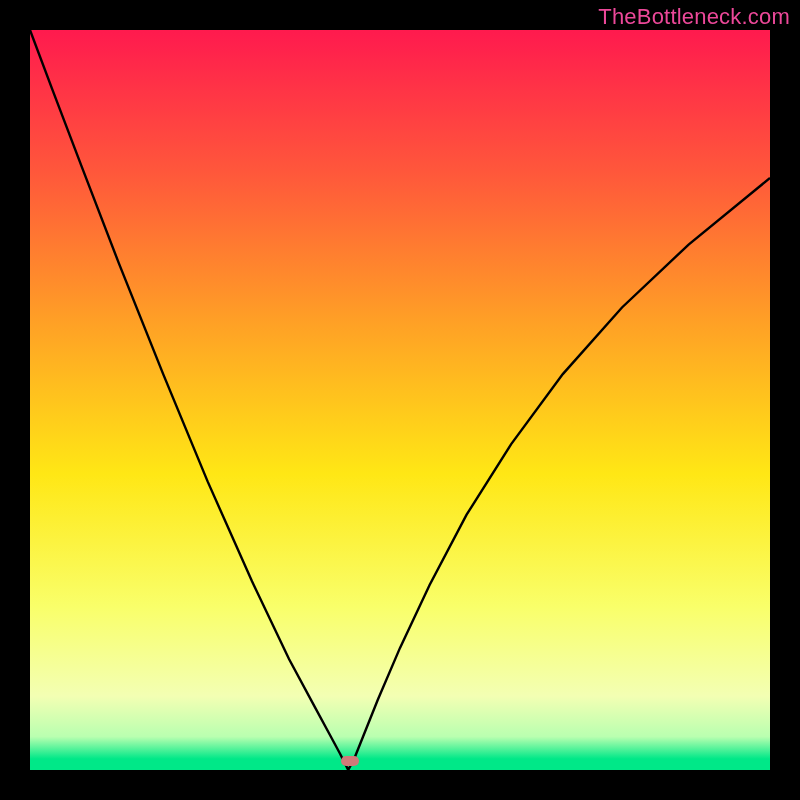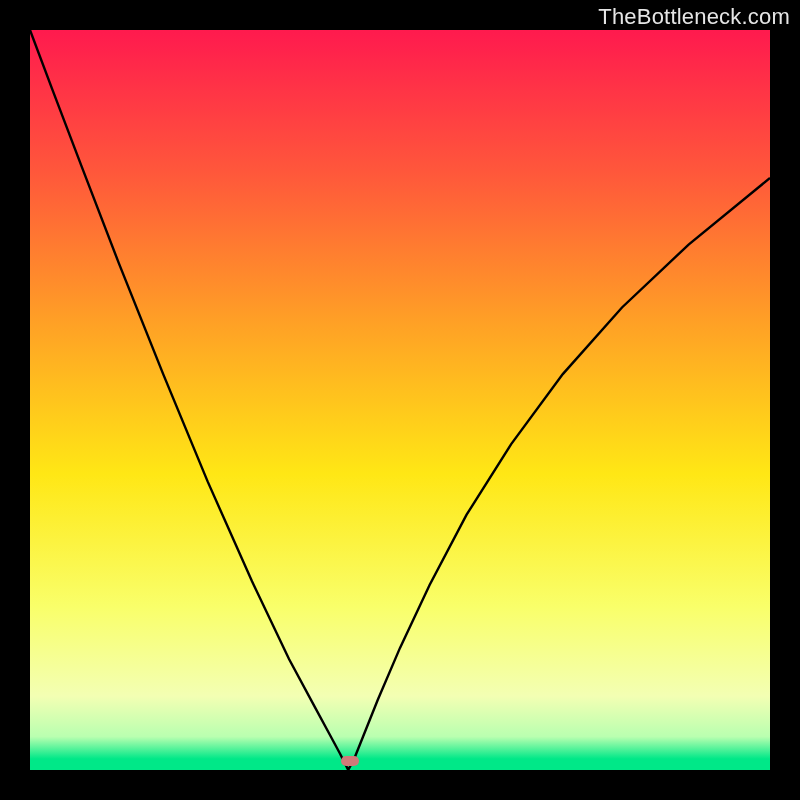--- a/index.html
+++ b/index.html
@@ -14,21 +14,21 @@
   .outer {
     width: 800px;
     height: 800px;
     background: #000;
     position: relative;
   }
   .watermark {
     position: absolute;
     top: 4px;
     right: 10px;
-    color: #e5e5e5;
+    color: #ec4899;
     font-size: 22px;
     font-weight: 500;
     letter-spacing: 0.2px;
   }
   .plot {
     position: absolute;
     left: 30px;
     top: 30px;
     width: 740px;
     height: 740px;

